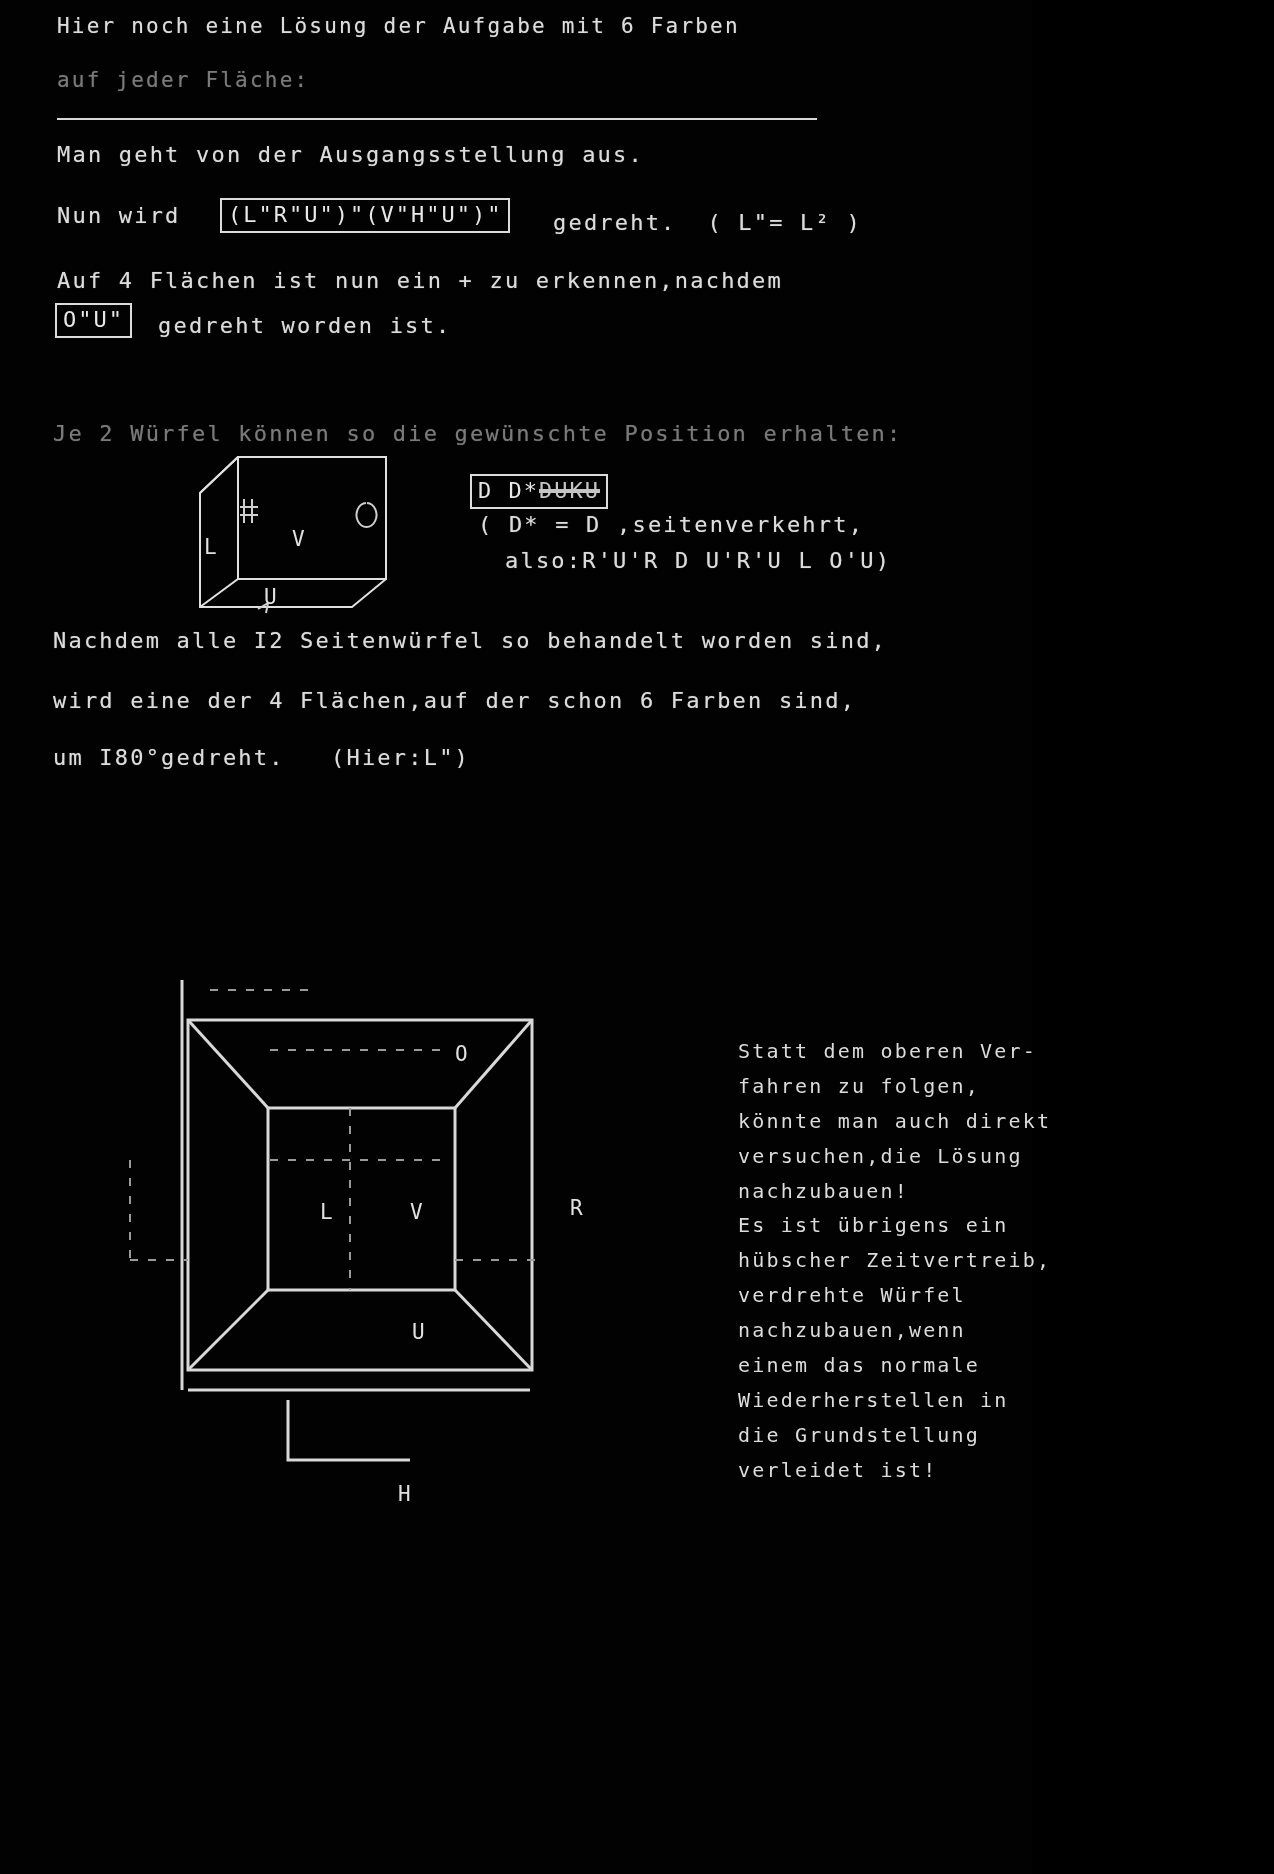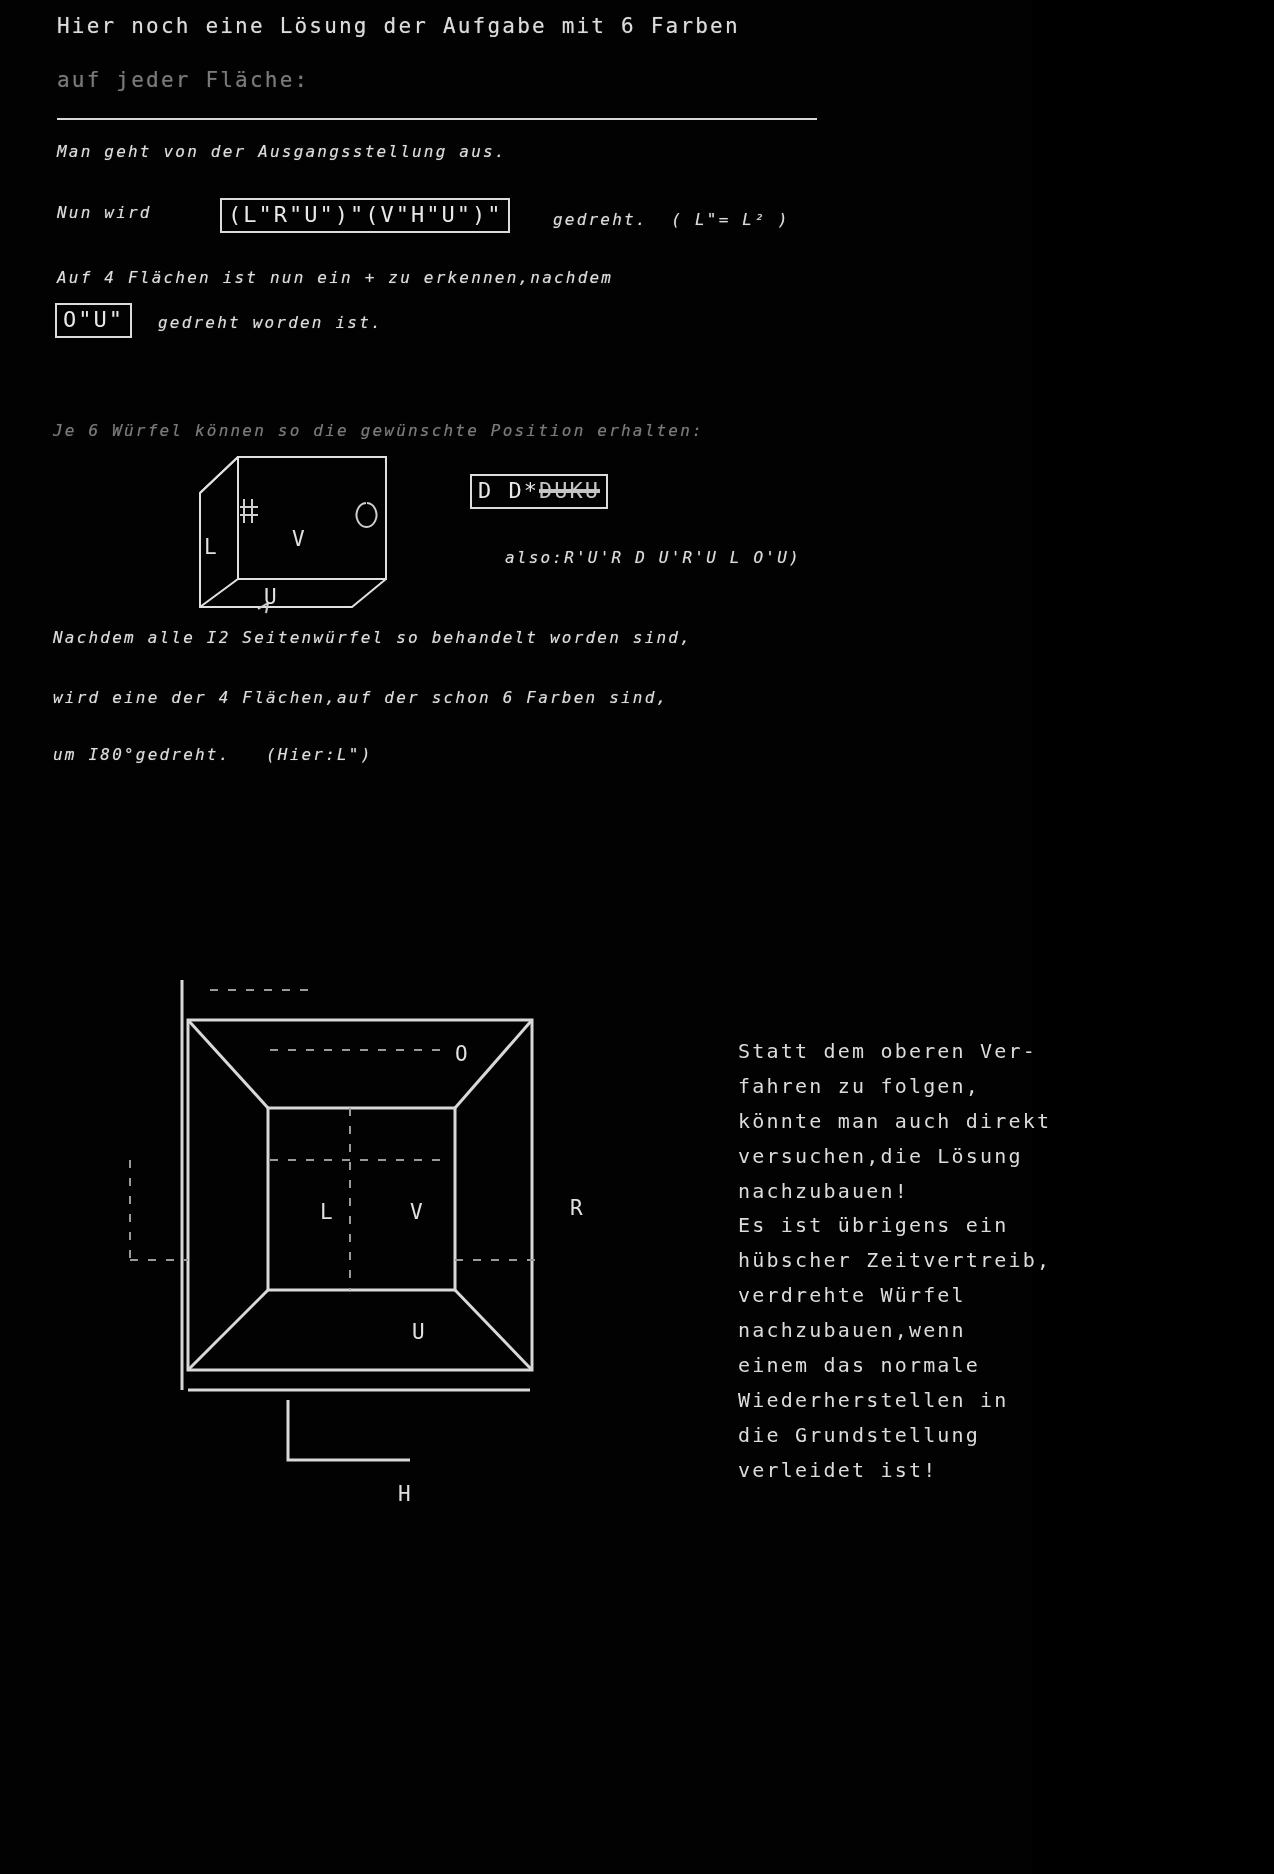--- a/index.html
+++ b/index.html
@@ -25,21 +25,21 @@
   }
   .txt {
     position: absolute;
     font-family: "DejaVu Sans Mono", monospace;
     letter-spacing: 2.2px;
     white-space: pre;
     color: #dcdcdc;
     text-shadow: 0 0 1px #777;
   }
   .l1 { font-size: 21px; }
-  .l2 { font-size: 16px; font-style: italic; }
+  .l2 { font-size: 22px; }
   .rule {
     position: absolute;
     background: #d8d8d8;
     height: 2px;
   }
   .boxed {
     position: absolute;
     border: 2px solid #dcdcdc;
     padding: 2px 6px 4px 6px;
     font-family: "DejaVu Sans Mono", monospace;
@@ -87,21 +87,21 @@
 
   <div class="txt l2" style="left:57px; top:203px;">Nun wird</div>
   <div class="boxed" style="left:220px; top:198px;">(L"R"U")"(V"H"U")"</div>
   <div class="txt l2" style="left:553px; top:210px;">gedreht.  ( L"= L² )</div>
 
   <div class="txt l2" style="left:57px; top:268px;">Auf 4 Flächen ist nun ein + zu erkennen,nachdem</div>
   <div class="boxed" style="left:55px; top:303px;">O"U"</div>
   <div class="txt l2" style="left:158px; top:313px;">gedreht worden ist.</div>
 
 
-  <div class="txt l2 faint" style="left:53px; top:421px;">Je 6 Würfel können so die gewünschte Position erhalten:</div>
+  <div class="txt l2 faint" style="left:53px; top:421px;">Je 2 Würfel können so die gewünschte Position erhalten:</div>
 
   <svg style="left:180px; top:445px;" width="260" height="180" viewBox="0 0 260 180">
     <g stroke="#e0e0e0" stroke-width="2" fill="none">
       <rect x="58" y="12" width="148" height="122"></rect>
       <path d="M58,12 L20,48 L20,162 L172,162 L206,134"></path>
       <path d="M20,162 L58,134 L206,134"></path>
       <path d="M58,134 L58,12"></path>
       <path d="M20,48 L58,12"></path>
     </g>
     <g stroke="#cfcfcf" stroke-width="2" fill="none">
@@ -109,20 +109,21 @@
       <path d="M186,58 a10,12 0 1,0 1,0"></path>
       <path d="M88,158 l-10,6 M88,158 l-2,10"></path>
     </g>
   </svg>
   <div class="lbl" style="left:204px; top:535px;">L</div>
   <div class="lbl" style="left:292px; top:527px;">V</div>
   <div class="lbl" style="left:264px; top:585px;">U</div>
 
   <div class="boxed" style="left:470px; top:474px;text-align:right;"><span>D D*</span><span class="strike">DUKU</span></div>
 
+  <div class="txt l2" style="left:478px; top:512px;">( D* = D ,seitenverkehrt,</div>
   <div class="txt l2" style="left:505px; top:548px;">also:R'U'R D U'R'U L O'U)</div>
 
   <div class="txt l2" style="left:53px; top:628px;">Nachdem alle I2 Seitenwürfel so behandelt worden sind,</div>
   <div class="txt l2" style="left:53px; top:688px;">wird eine der 4 Flächen,auf der schon 6 Farben sind,</div>
   <div class="txt l2" style="left:53px; top:745px;">um I80°gedreht.   (Hier:L")</div>
 
 
   <svg style="left:110px; top:960px;" width="470" height="580" viewBox="0 0 470 580">
     <g stroke="#d8d8d8" stroke-width="3" fill="none">
 

